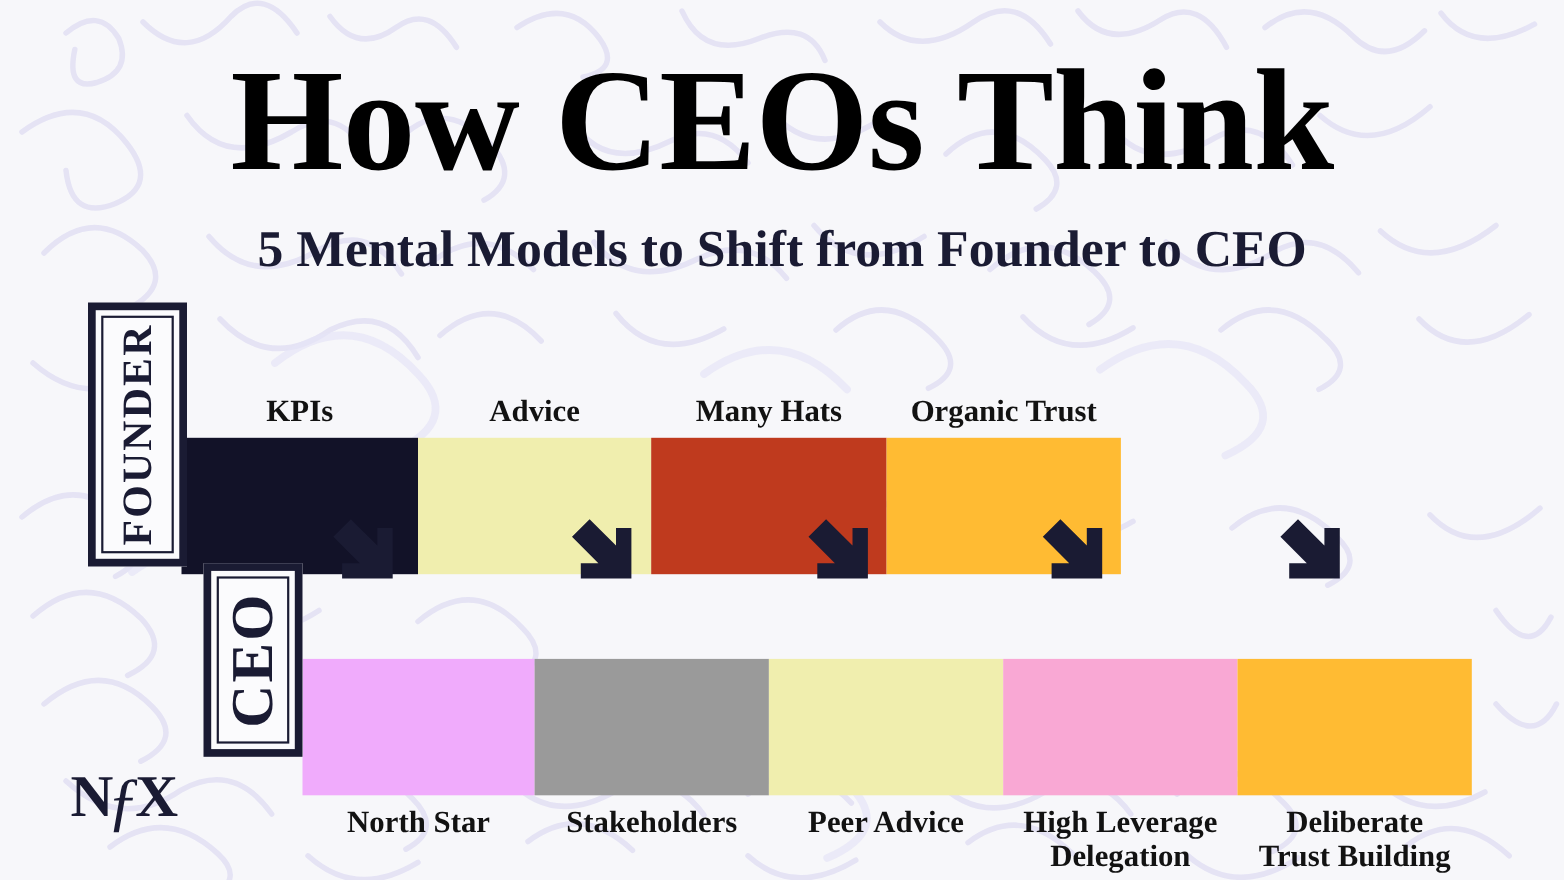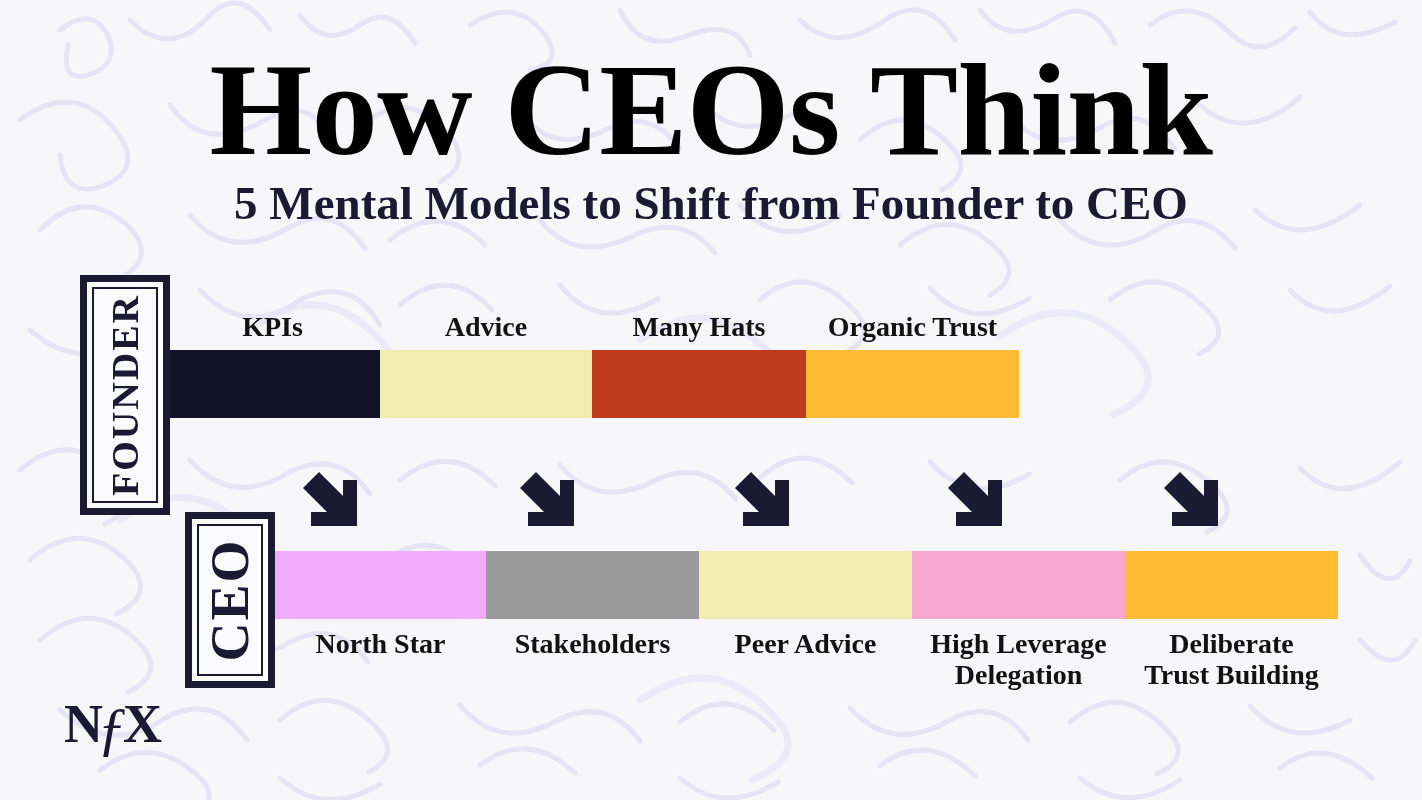--- a/index.html
+++ b/index.html
@@ -42,21 +42,21 @@
   #main-title {
     font-family: "Liberation Serif", "DejaVu Serif", serif;
     font-weight: bold;
     font-size: 132px;
     line-height: 1.0;
     letter-spacing: -0.5px;
     color: #000000;
     white-space: nowrap;
   }
   #subtitle {
-    margin-top: 4px;
+    margin-top: 28px;
     font-family: "Liberation Serif", "DejaVu Serif", serif;
     font-weight: bold;
     font-size: 47px;
     line-height: 1.0;
     color: #1a1b33;
     white-space: nowrap;
   }
 
   
   .side-box {
@@ -97,21 +97,22 @@
     width: 90px;
     height: 176px;
     z-index: 5;
   }
   #ceo-box .side-box-text { font-size: 54px; }
 
   
   .bar {
     position: absolute;
     display: flex;
-    height: 68px;
+    height: 124px;
+    margin-top: 48px;
   }
   #founder-bar { left: 165px; top: 350px; width: 1068px; }
   #ceo-bar     { left: 275px; top: 551px; width: 1063px; }
   .segment {
     height: 100%;
     position: relative;
   }
 
   
   .seg-label {

